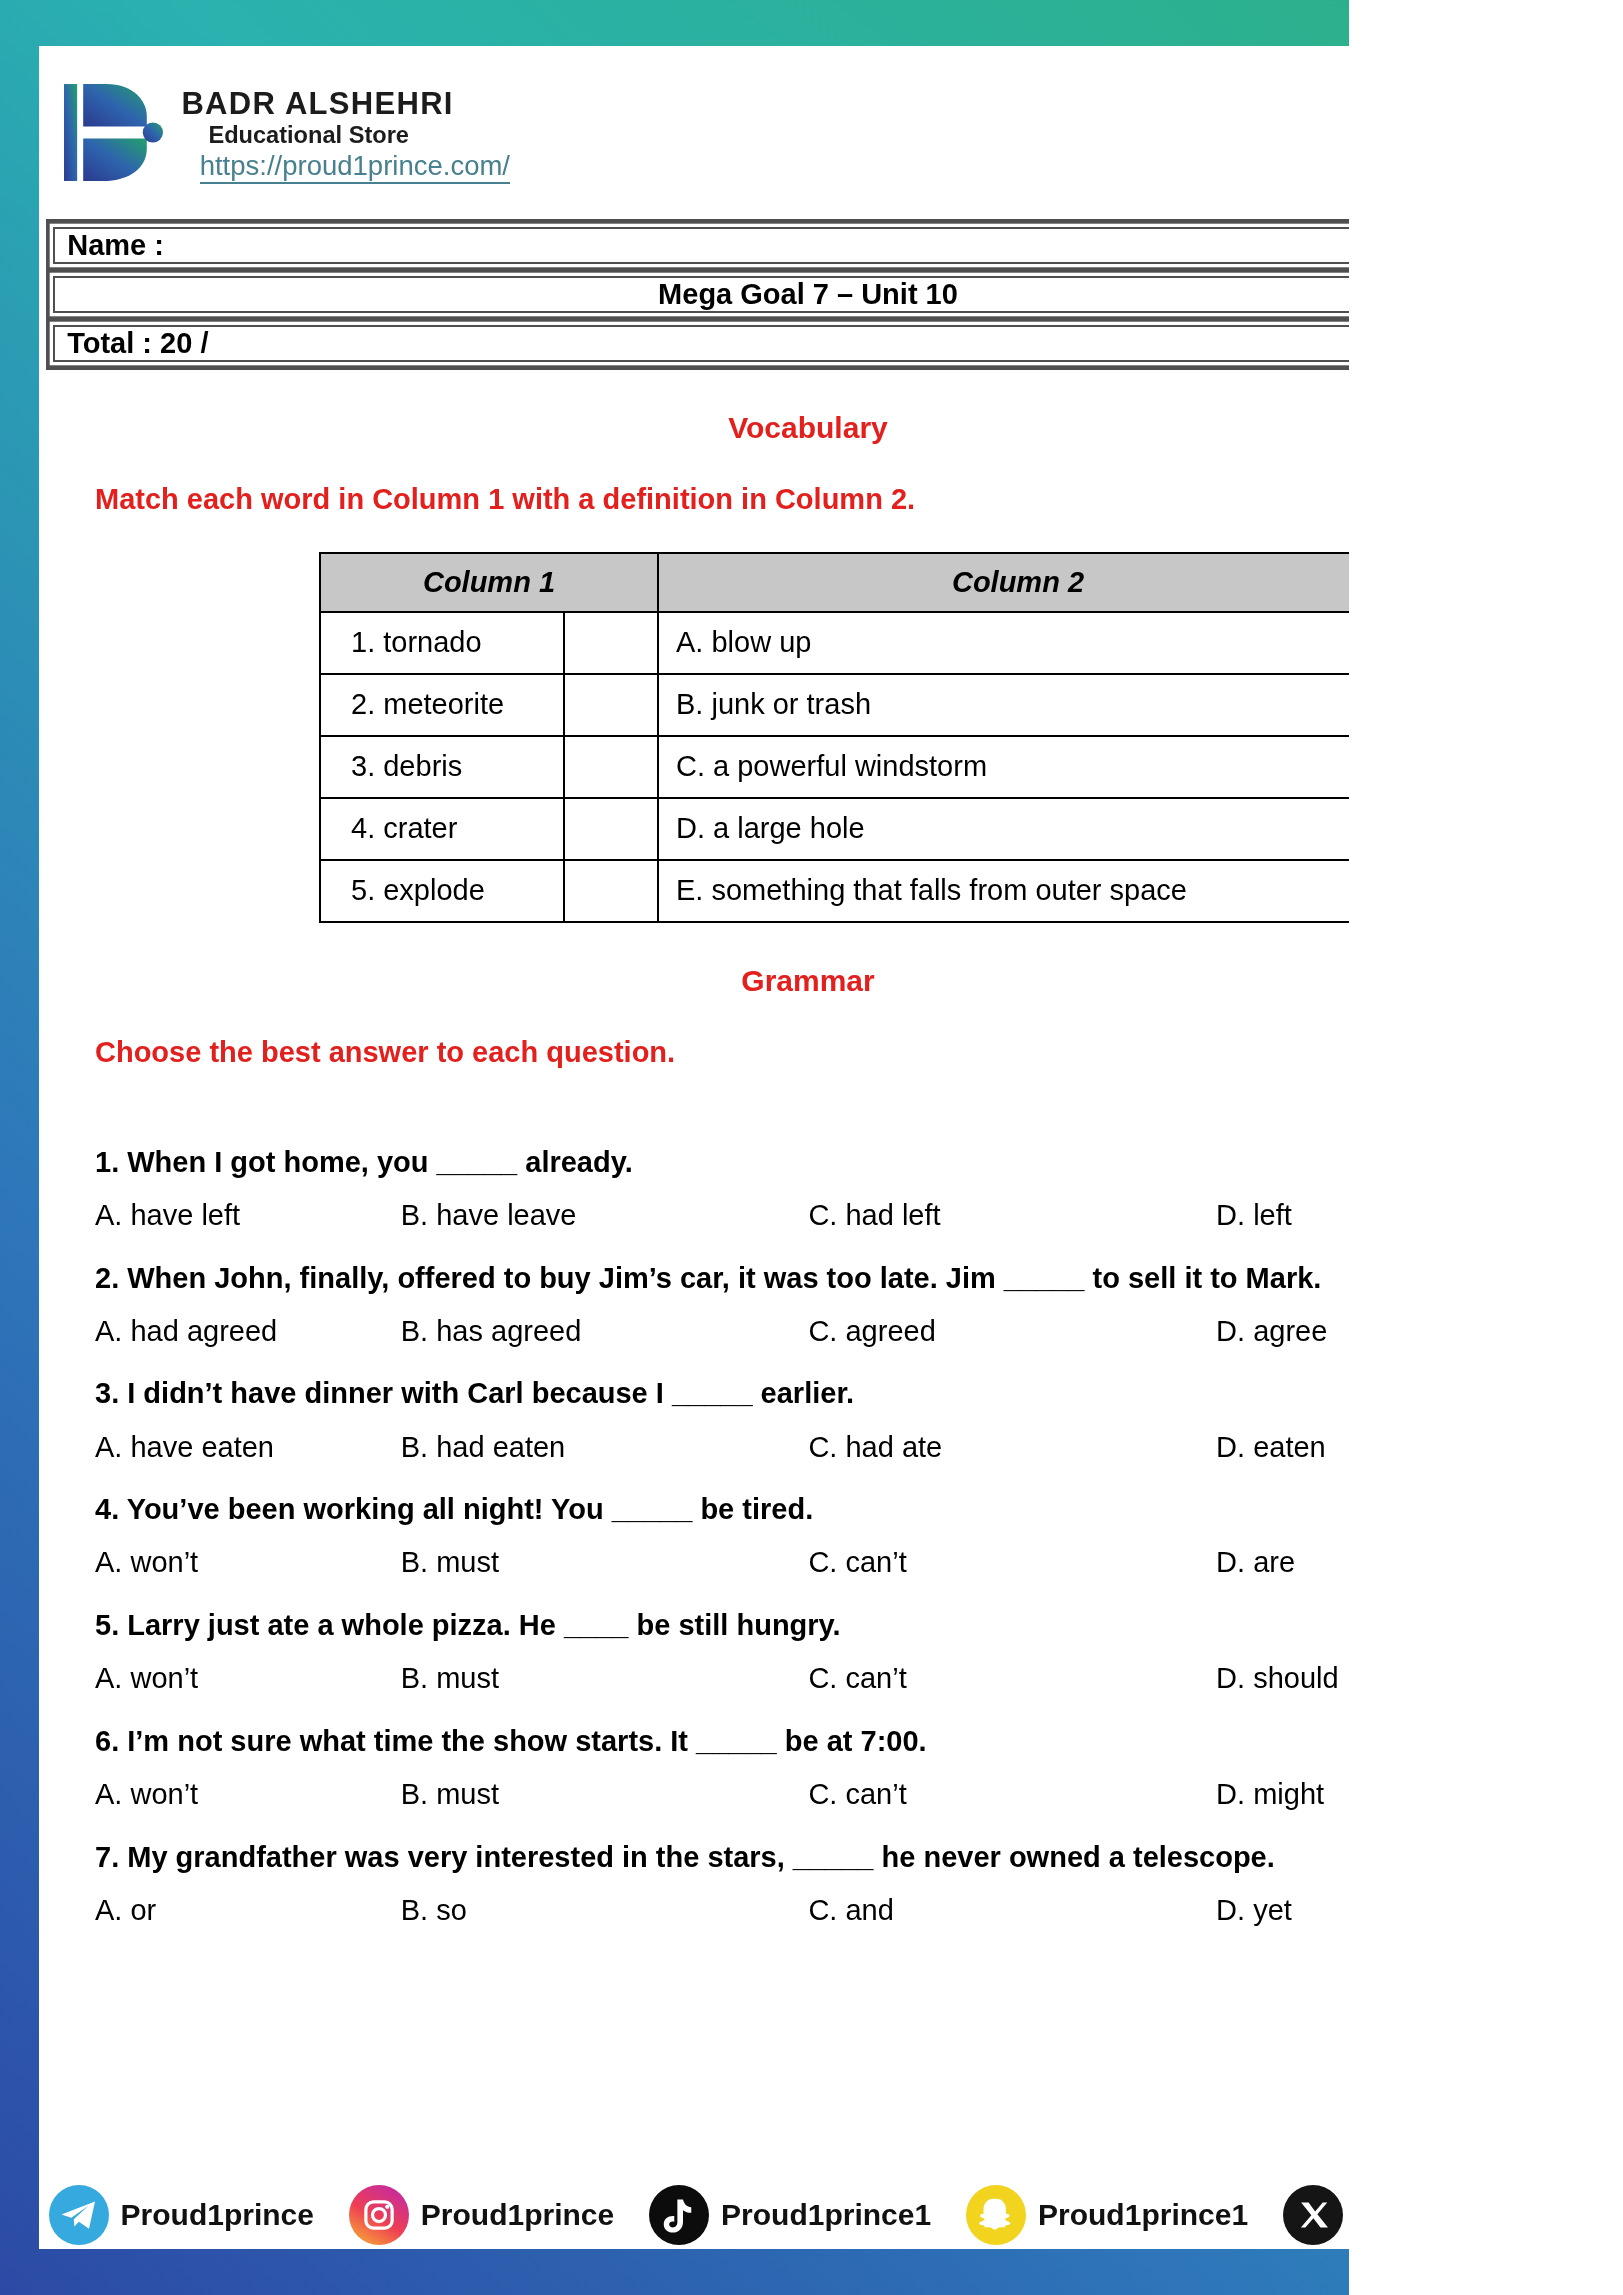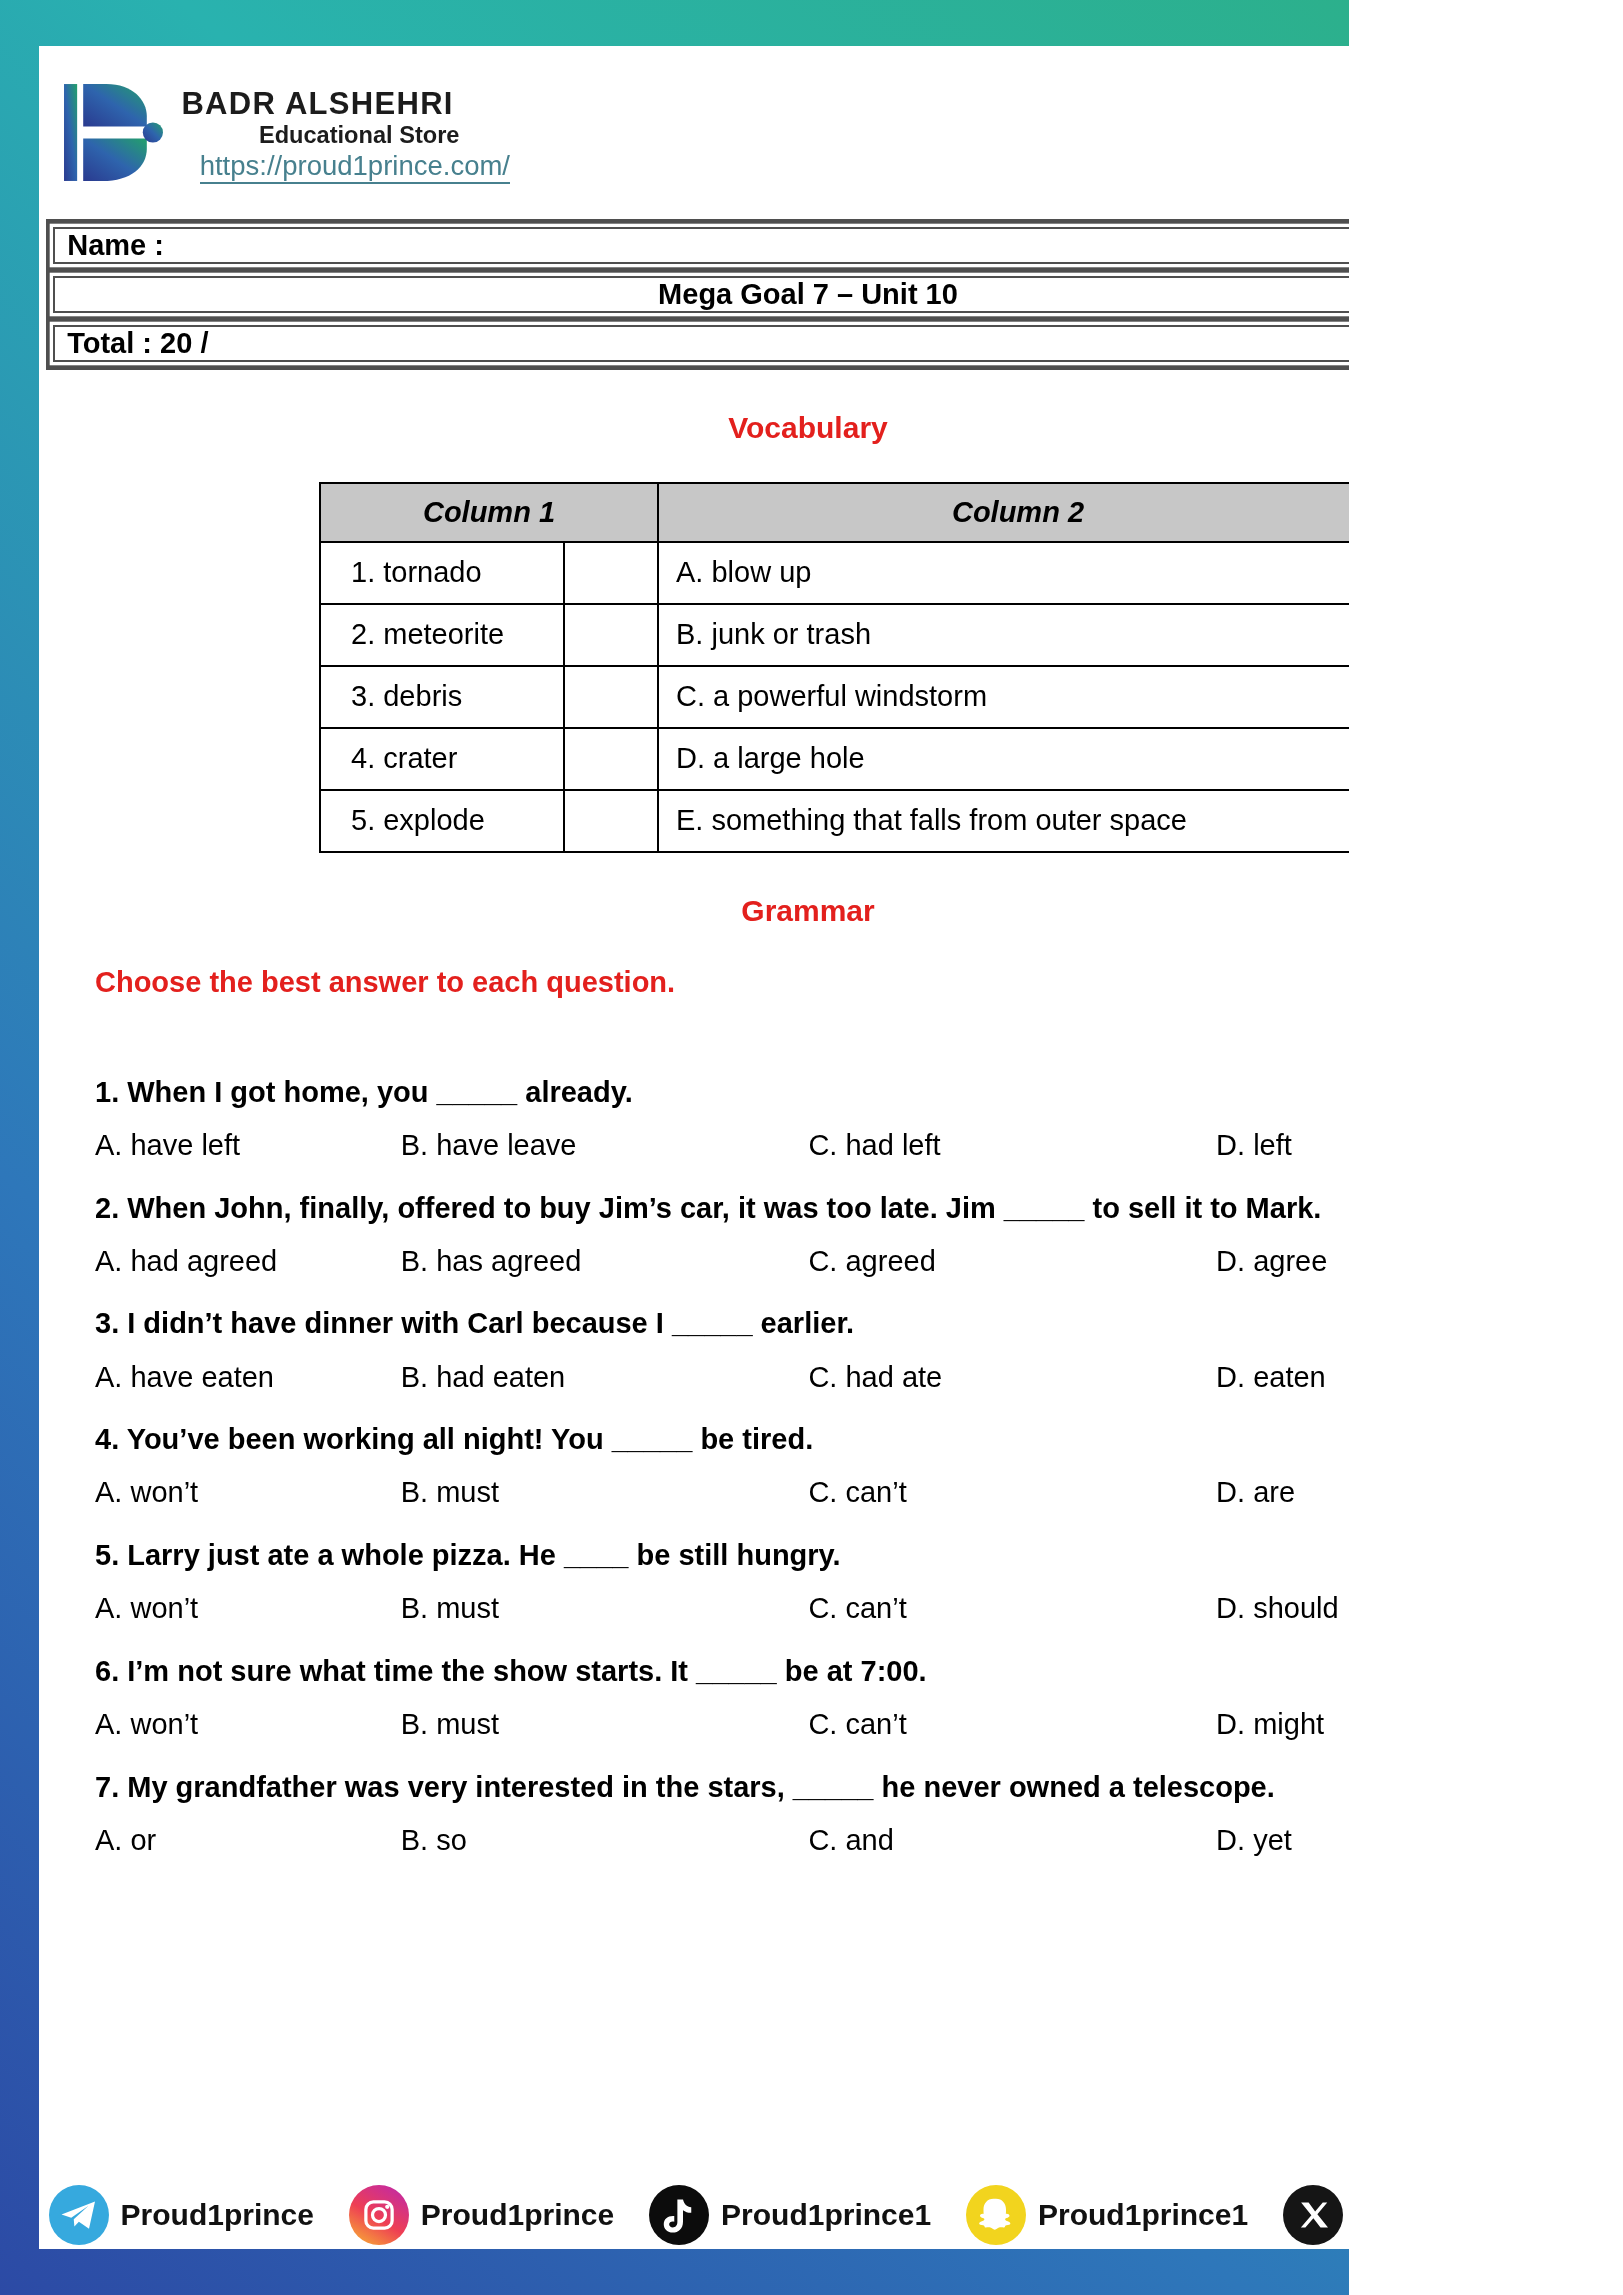--- a/index.html
+++ b/index.html
@@ -17,21 +17,21 @@
   .page{
     position:absolute; left:39px; top:46px; width:1538px; height:2203px;
     background:#ffffff;
   }
 
   
   .brand{display:flex; align-items:flex-start; margin:29.4px 0 0 23px; height:118px;}
   .brand-mark{width:105px; height:115px; flex:0 0 auto;}
   .brand-text{margin-left:14.4px; padding-top:11.8px; color:#1c1c1c;}
   .brand-name{font-size:31px; font-weight:bold; letter-spacing:1.3px; line-height:34px;}
-  .brand-sub{font-size:23.6px; font-weight:bold; line-height:29px; margin-left:27px;text-align:center;}
+  .brand-sub{font-size:23.6px; font-weight:bold; line-height:29px; margin-left:27px;}
   .brand-url{display:inline-block; font-size:27.5px; line-height:31px; margin-left:18.3px;
              color:var(--brand-url-teal,#47808e); border-bottom:2.6px solid var(--brand-url-teal,#47808e); padding-bottom:1.3px;}
 
   
   .info-table{
     margin:26px 6.5px 0 6.5px;
     background:var(--info-frame-gray,#4f4f4f);
     padding:7.9px; display:flex; gap:11.8px; box-sizing:border-box;flex-direction:column;
   }
   .info-cell{
@@ -106,20 +106,21 @@
       </div>
     </div>
 
     <div class="info-table">
       <div class="info-cell cell-name">Name :</div>
       <div class="info-cell cell-course">Mega Goal 7 – Unit 10</div>
       <div class="info-cell cell-total">Total : 20 /</div>
     </div>
 
     <div class="sec-title">Vocabulary</div>
+    <div class="instruction">Match each word in Column 1 with a definition in Column 2.</div>
 
     <table class="match-table">
       <tbody>
           <tr>
         <th colspan="2">Column 1</th>
         <th class="td-def">Column 2</th>
       </tr>
       <tr>
         <td class="td-word">1. tornado</td>
         <td class="td-blank"></td>

